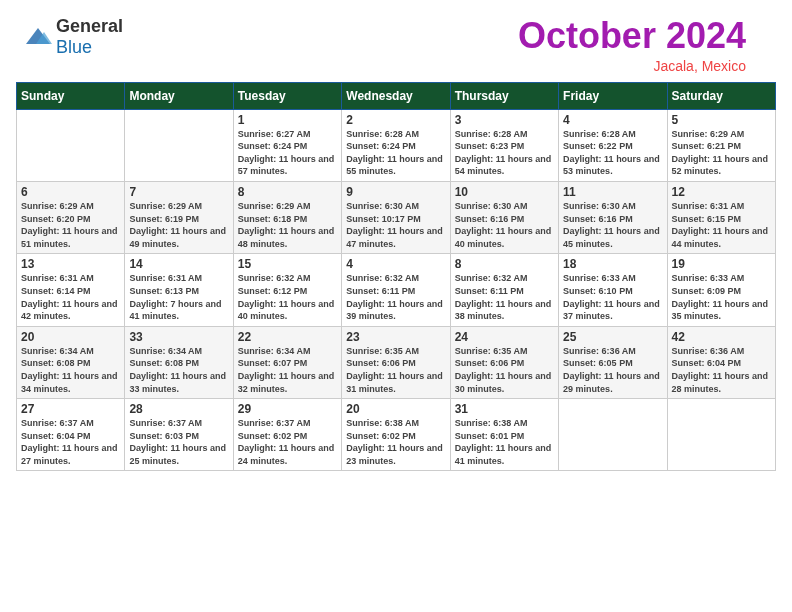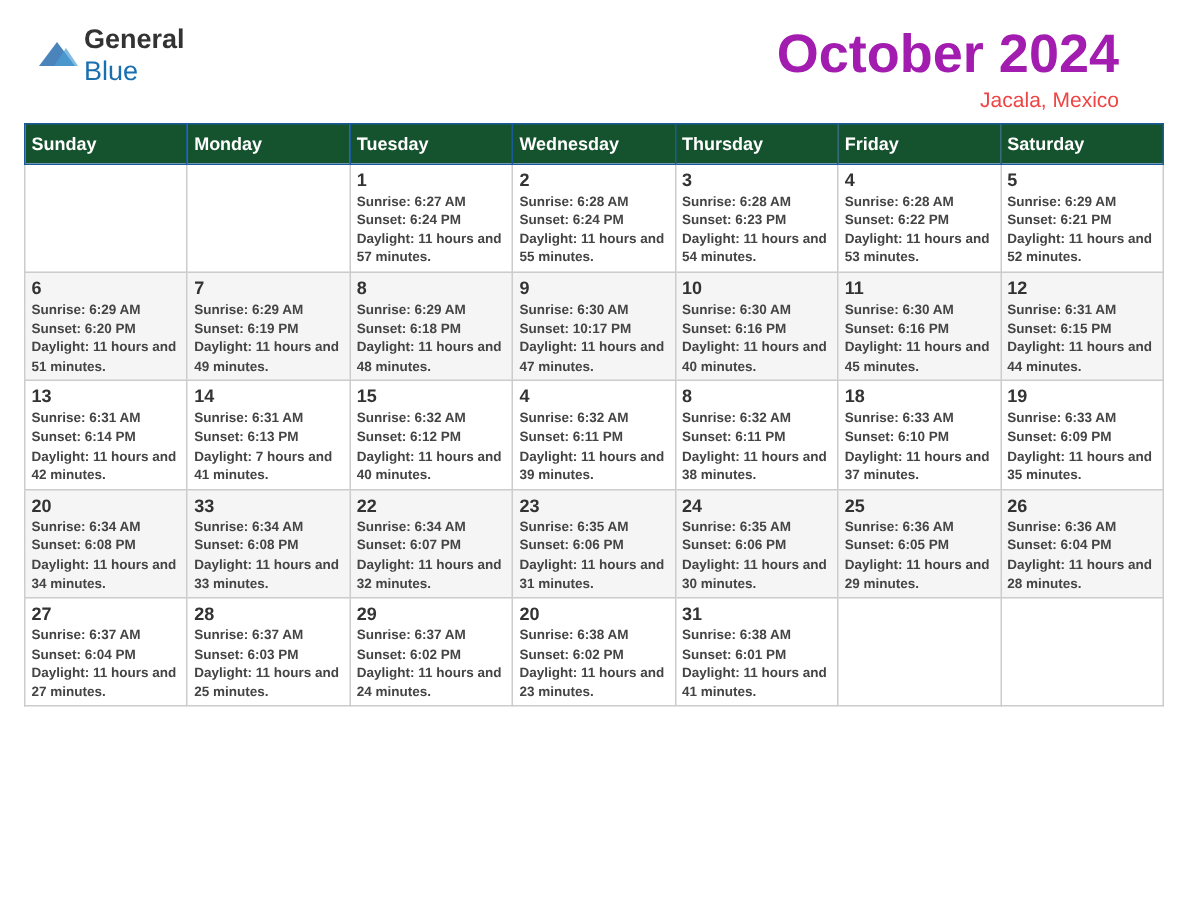--- a/index.html
+++ b/index.html
@@ -327,21 +327,21 @@
           </td>
           <td>
             <span class="day-number">25</span>
             <div class="day-info">
               <div>Sunrise: 6:36 AM</div>
               <div>Sunset: 6:05 PM</div>
               <div>Daylight: 11 hours and 29 minutes.</div>
             </div>
           </td>
           <td>
-            <span class="day-number">26</span>
+            <span class="day-number">42</span>
             <div class="day-info">
               <div>Sunrise: 6:36 AM</div>
               <div>Sunset: 6:04 PM</div>
               <div>Daylight: 11 hours and 28 minutes.</div>
             </div>
           </td>
         </tr>
         <tr>
           <td>
             <span class="day-number">27</span>

